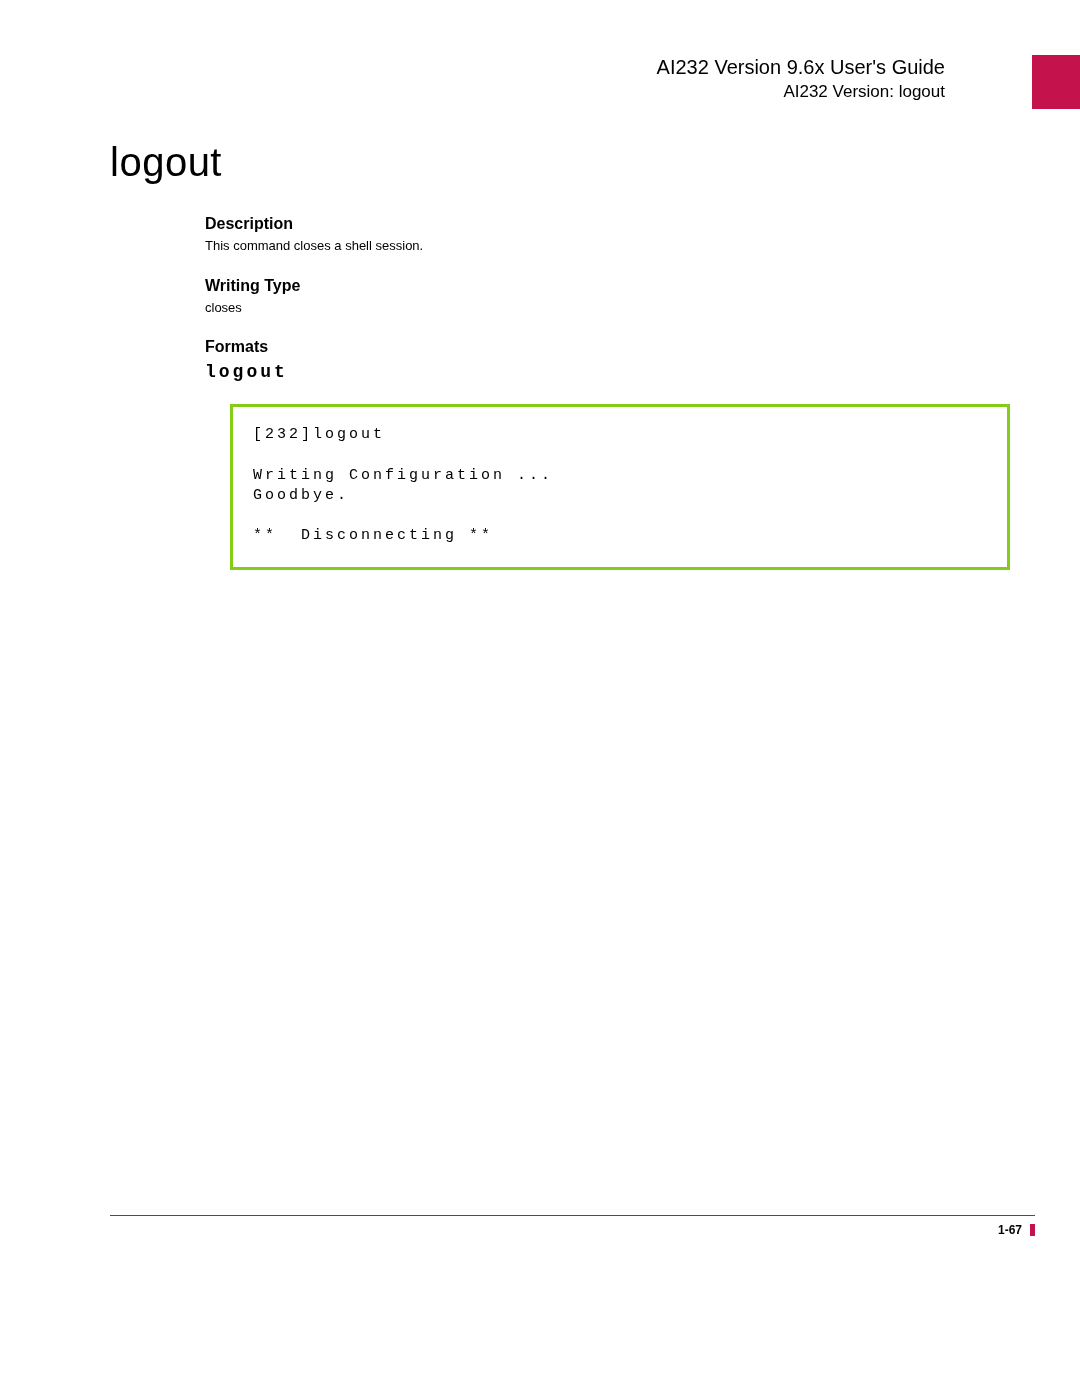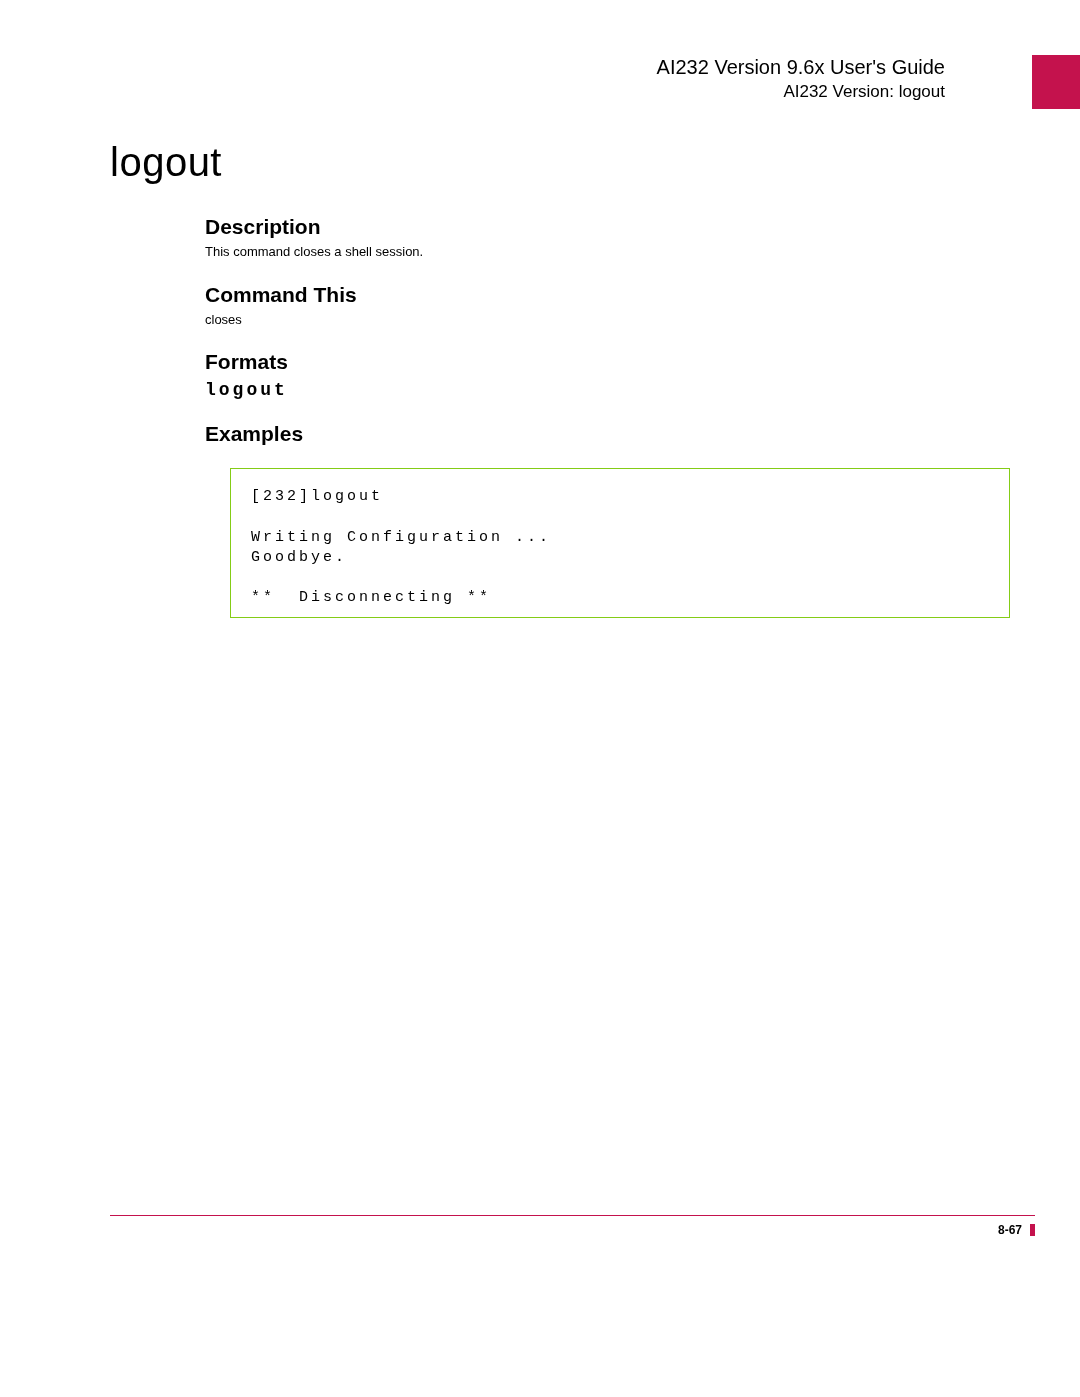--- a/index.html
+++ b/index.html
@@ -52,21 +52,21 @@
     font-weight: 400;
     color: #000;
     margin: 25px 0 0 0;
     letter-spacing: 0.5px;
   }
   .content {
     margin-left: 95px;
     margin-top: 30px;
   }
   .section-heading {
-    font-size: 21px;
+    font-size: 16px;
     font-weight: 700;
     color: #000;
     margin-top: 22px;
     margin-bottom: 4px;
   }
   .section-heading.first {
     margin-top: 0;
   }
   .section-body {
     font-size: 13px;
@@ -75,25 +75,25 @@
   }
   .format-command {
     font-family: "Courier New", monospace;
     font-size: 18px;
     font-weight: 700;
     letter-spacing: 3px;
     color: #000;
     margin-top: 6px;
   }
   .example-box {
-    border: 1px solid #84cc16;
+    border: 3px solid #84cc16;
     margin-top: 22px;
     margin-left: 25px;
     margin-right: 10px;
-    padding: 18px 20px 8px 20px;
+    padding: 18px 20px 20px 20px;
     font-family: "Courier New", monospace;
     font-size: 15px;
     letter-spacing: 3px;
     white-space: pre;
     line-height: 1.35;
   }
   .footer {
     position: absolute;
     left: 110px;
     right: 45px;
@@ -137,38 +137,37 @@
     </div>
   </div>
 
   <h1 class="command-title">logout</h1>
 
   <div class="content">
 
     <div class="section-heading first">Description</div>
     <div class="section-body">This command closes a shell session.</div>
 
-    <div class="section-heading">Command This</div>
+    <div class="section-heading">Writing Type</div>
     <div class="section-body">closes</div>
 
     <div class="section-heading">Formats</div>
     <div class="format-command">logout</div>
 
-    <div class="section-heading">Examples</div>
 
     <div class="example-box">[232]logout
 
 Writing Configuration ...
 Goodbye.
 
 **  Disconnecting **</div>
 
   </div>
 
   <div class="footer">
     <div class="footer-line"></div>
     <div class="footer-num-wrap">
-      <span class="footer-num">8-67</span>
+      <span class="footer-num">1-67</span>
       <span class="footer-tick"></span>
     </div>
   </div>
 
 </div>
 
 </body></html>

